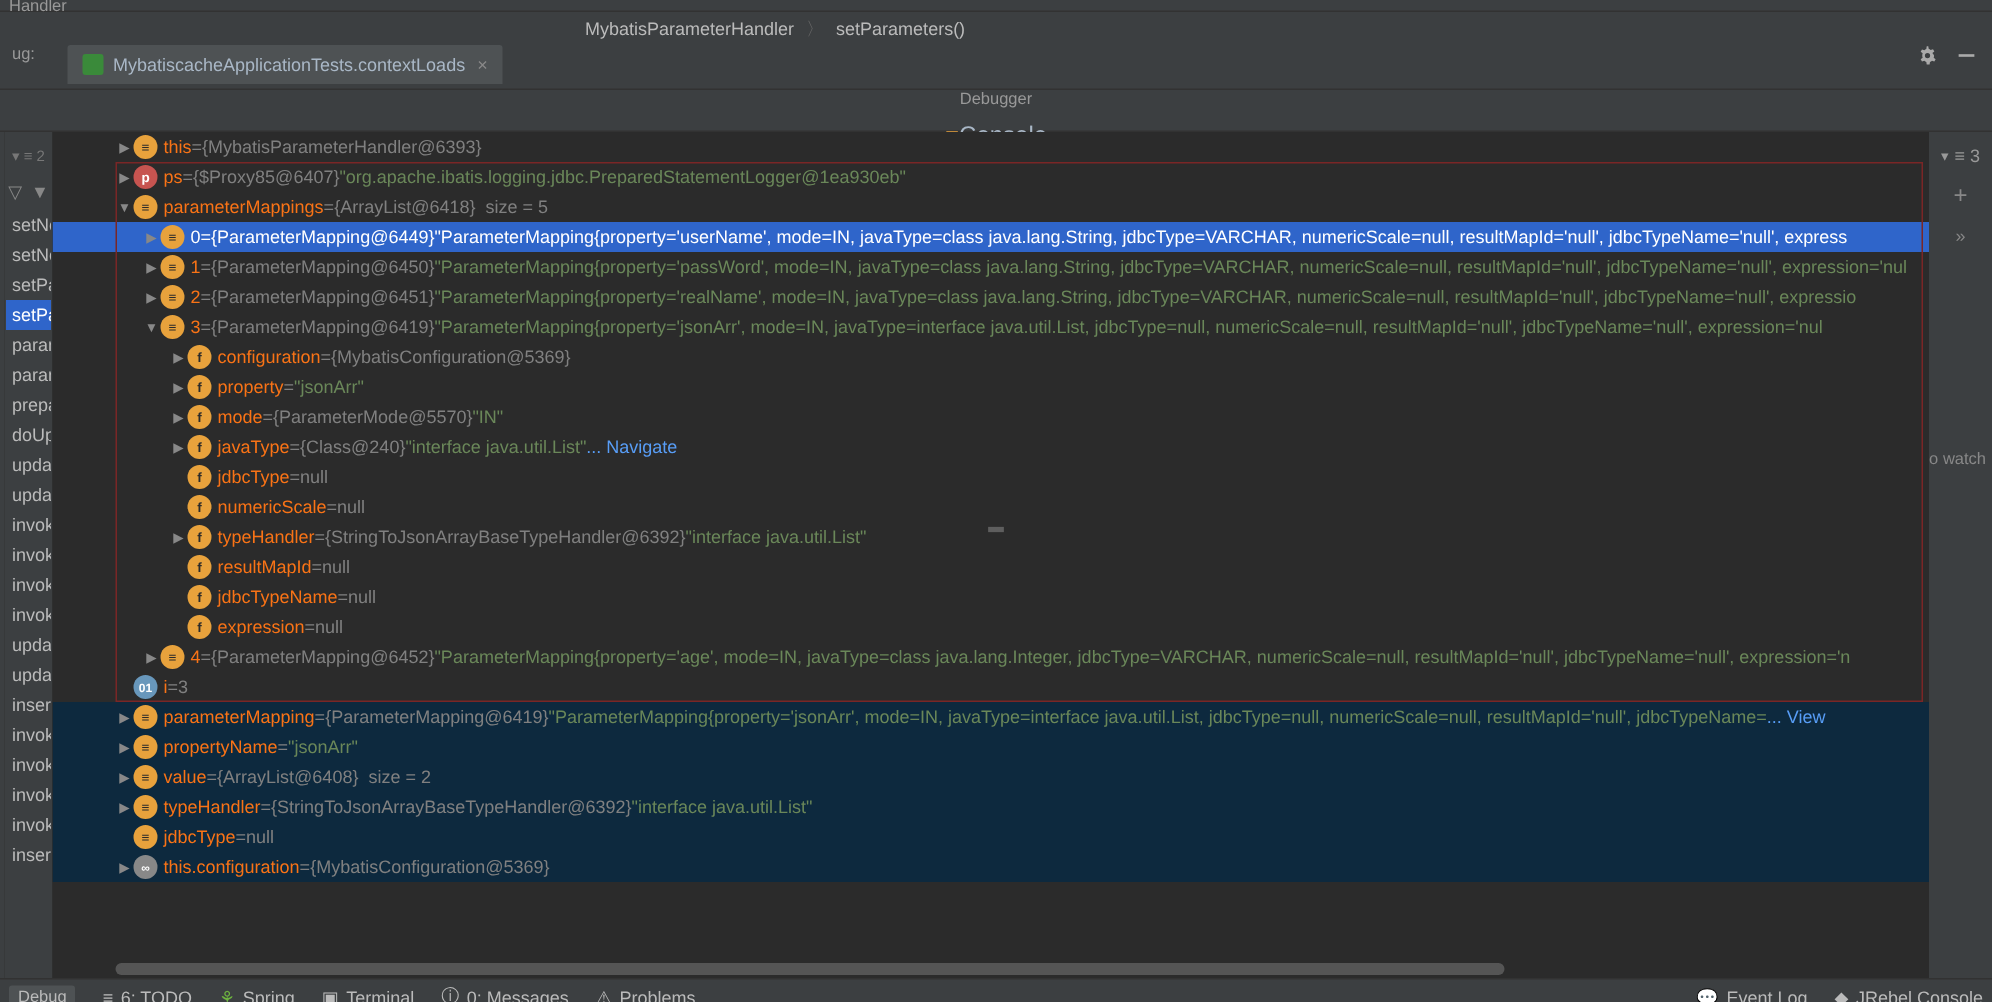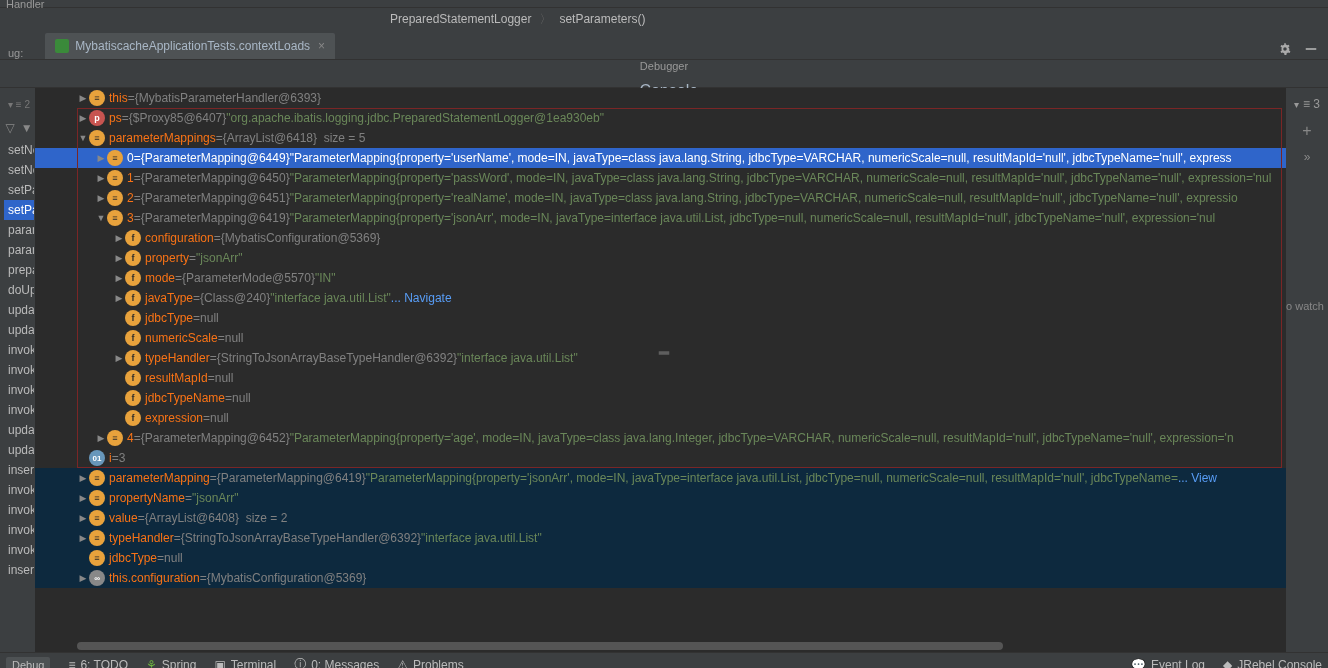--- a/index.html
+++ b/index.html
@@ -4,21 +4,21 @@
 <style>
 * { margin: 0; padding: 0; box-sizing: border-box; font-family: 'Segoe UI', Arial, sans-serif; font-size: 12px; }
 body { background: #2b2b2b; color: #a9b7c6; width: 1328px; height: 668px; overflow: hidden; position: relative; }
 
 .top-strip { height: 8px; background: #3c3f41; border-bottom: 1px solid #323232; }
 .handler-text { position: absolute; top: -2px; left: 6px; font-size: 11px; color: #999; }
 
 .breadcrumb { height: 22px; background: #3c3f41; display: flex; align-items: center; padding-left: 390px; font-size: 12px; color: #bbb; }
 .breadcrumb .sep { margin: 0 8px; color: #666; }
 
-.tabs-row { height: 30px; background: #3c3f41; display: flex; align-items: flex-end; border-bottom: 1px solid #323232; position: relative; }
+.tabs-row { height: 30px; background: #3c3f41; display: flex; align-items: flex-start; border-bottom: 1px solid #323232; position: relative; }
 .tab-label { padding: 0 8px; color: #999; font-size: 11px; }
 .tab-active { background: #4e5254; height: 26px; display: flex; align-items: center; padding: 0 10px; border-radius: 2px 2px 0 0; margin-left: 14px; }
 .tab-active-icon { width: 14px; height: 14px; background: #3a8a3a; border-radius: 2px; margin-right: 6px; display: inline-block; }
 .tab-close { margin-left: 8px; color: #888; cursor: pointer; }
 .tabs-right { margin-left: auto; display: flex; align-items: center; gap: 12px; padding-right: 10px; }
 .gear-icon svg, .minimize-icon svg { width: 14px; height: 14px; }
 
 .toolbar { height: 28px; background: #3c3f41; display: flex; align-items: center; padding: 0 6px; gap: 10px; border-bottom: 1px solid #323232; flex-direction: column; }
 .toolbar-text { font-size: 11px; color: #999; }
 .toolbar-btn { width: 22px; height: 22px; display: flex; align-items: center; justify-content: center; cursor: pointer; }
@@ -75,21 +75,21 @@
 
 .filter-icons { display: flex; gap: 6px; padding: 4px; }
 </style>
 </head>
 <body>
 
 <div class="handler-text">Handler</div>
 <div class="top-strip"></div>
 
 <div class="breadcrumb">
-  <span>PreparedStatementLogger</span>
+  <span>MybatisParameterHandler</span>
   <span class="sep">〉</span>
   <span>setParameters()</span>
 </div>
 
 <div class="tabs-row">
   <span class="tab-label">ug:</span>
   <div class="tab-active">
     <span class="tab-active-icon"></span>
     <span>MybatiscacheApplicationTests.contextLoads</span>
     <span class="tab-close">×</span>

